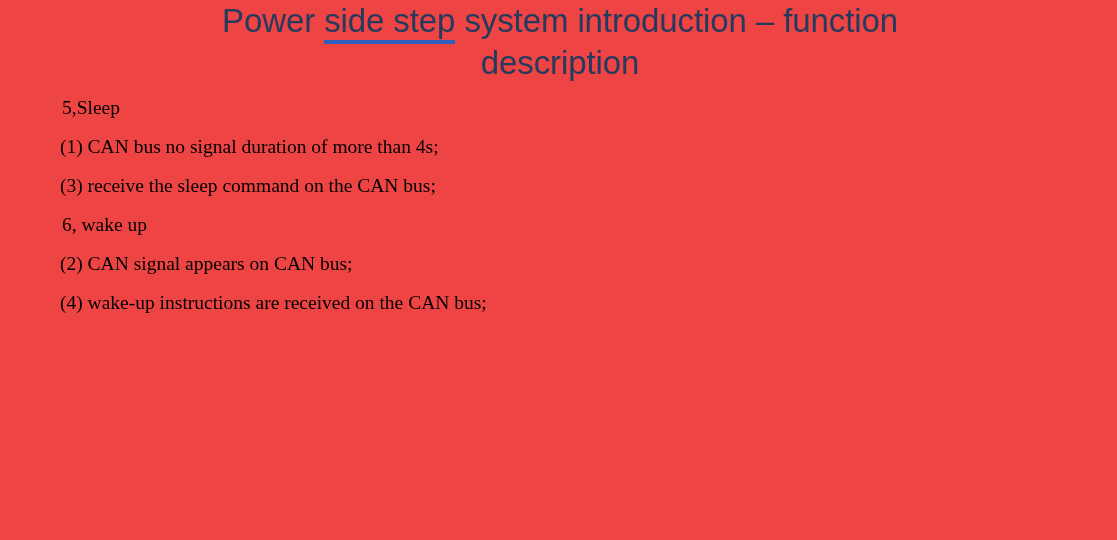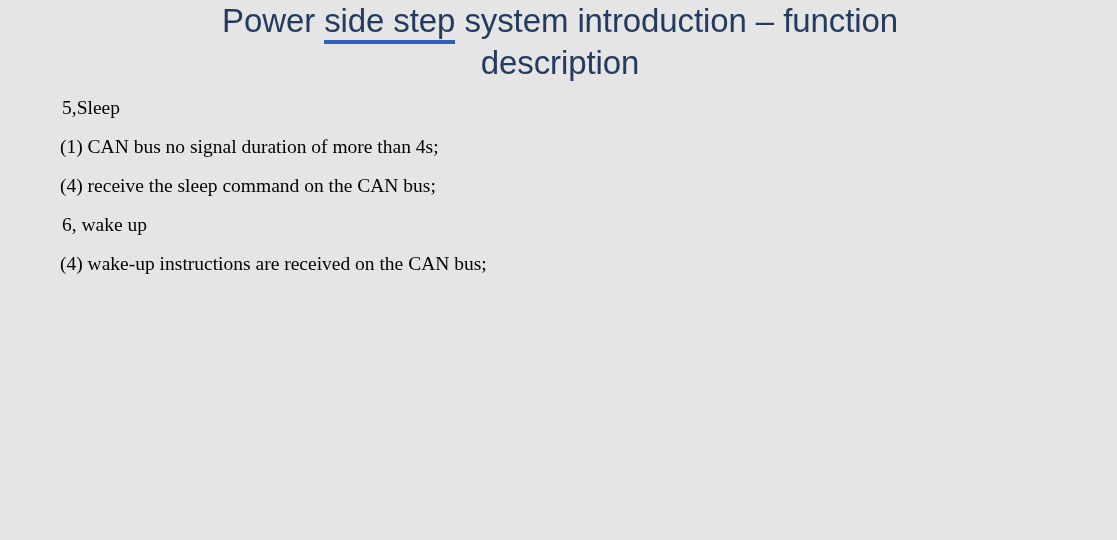--- a/index.html
+++ b/index.html
@@ -14,21 +14,21 @@
     position: relative;
     overflow: hidden;
     font-family: "Liberation Serif", "DejaVu Serif", serif;
     -webkit-font-smoothing: antialiased;
   }
 
   
   .slide {
     position: absolute;
     inset: 0;
-    background: #e5e5e5;
+    background: #ef4444;
     text-decoration: underline;
   }
 
   
   .slide-title {
     position: absolute;
     left: 140px;
     top: 0px;
     width: 840px;
     text-align: center;
@@ -80,20 +80,21 @@
 <div class="slide">
 
   <div class="slide-title">
     <span>Power </span><span class="title-underline">side step</span><span> system introduction – function description</span>
   </div>
 
   <div class="body-block">
 
     <div class="line level-0">5,Sleep</div>
     <div class="line level-1">(1) CAN bus no signal duration of more than 4s;</div>
-    <div class="line level-1">(4) receive the sleep command on the CAN bus;</div>
+    <div class="line level-1">(3) receive the sleep command on the CAN bus;</div>
 
     <div class="line level-0">6, wake up</div>
+    <div class="line level-1">(2) CAN signal appears on CAN bus;</div>
     <div class="line level-1">(4) wake-up instructions are received on the CAN bus;</div>
 
 
   </div>
 </div>
 
 </body></html>

